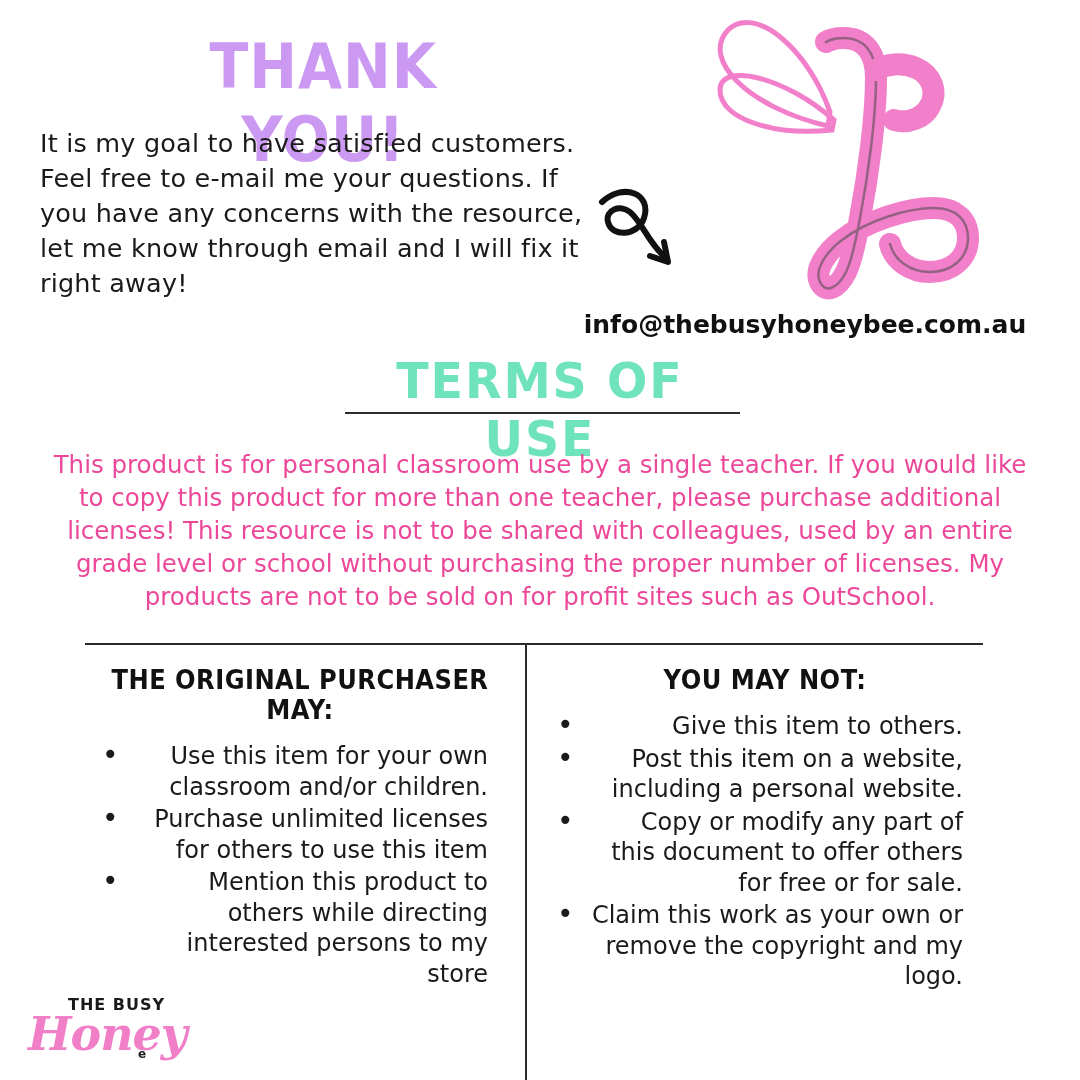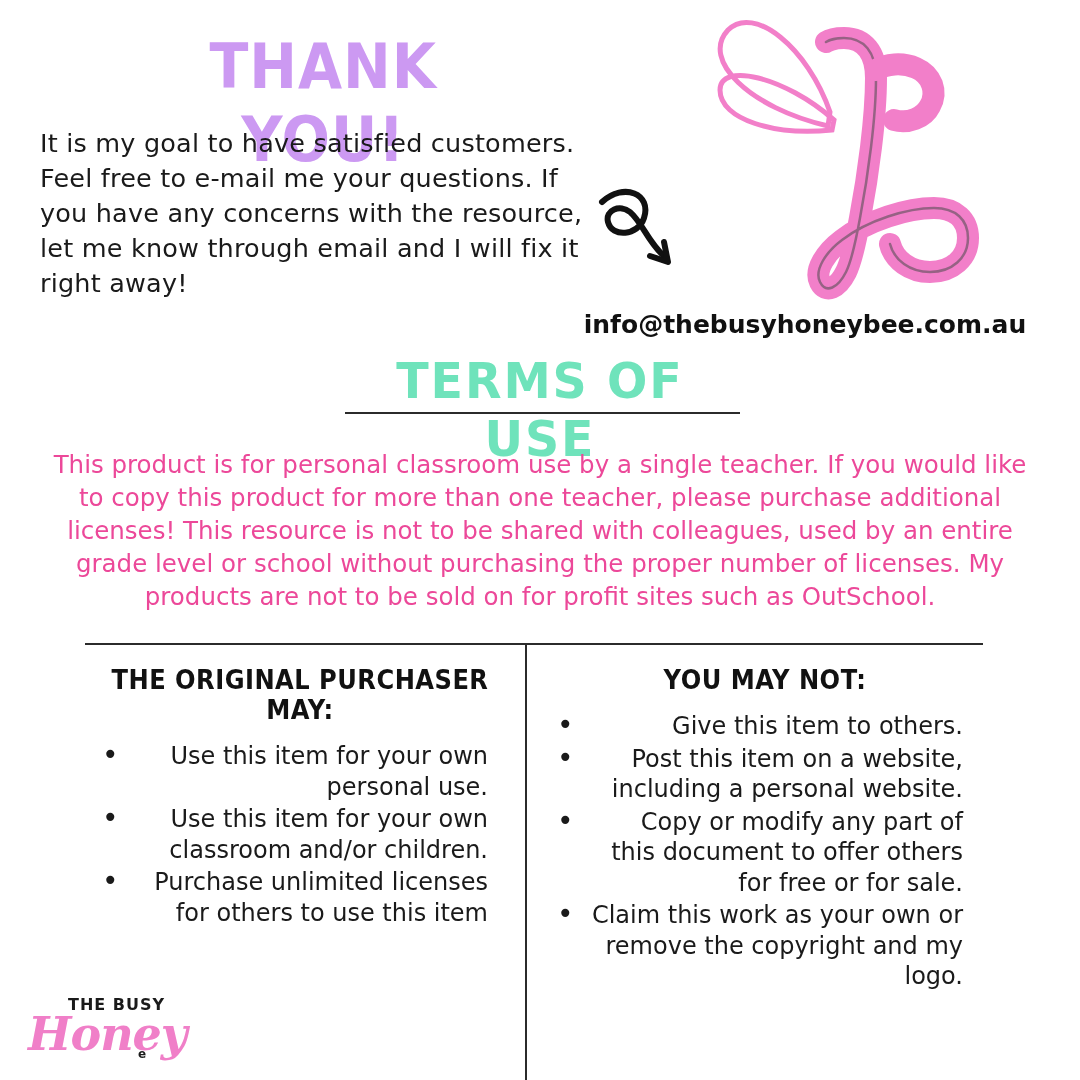--- a/index.html
+++ b/index.html
@@ -248,23 +248,23 @@
   <div class="terms-title">TERMS OF USE</div>
   <div class="terms-underline"></div>
   <div class="terms-body">This product is for personal classroom use by a single teacher. If you would like to copy this product for more than one teacher, please purchase additional licenses! This resource is not to be shared with colleagues, used by an entire grade level or school without purchasing the proper number of licenses. My products are not to be sold on for profit sites such as OutSchool.</div>
 
   <div class="hr-main"></div>
   <div class="vr-main"></div>
 
   <div class="col col-left">
     <div class="col-head">THE ORIGINAL PURCHASER MAY:</div>
     <ul class="bullets">
-      <li>Use this item for your own personal use.</li>
       <li>Use this item for your own classroom and/or children.</li>
       <li>Purchase unlimited licenses for others to use this item</li>
+      <li>Mention this product to others while directing interested persons to my store</li>
     </ul>
   </div>
 
   <div class="col col-right">
     <div class="col-head">YOU MAY NOT:</div>
     <ul class="bullets">
       <li>Give this item to others.</li>
       <li>Post this item on a website, including a personal website.</li>
       <li>Copy or modify any part of this document to offer others for free or for sale.</li>
       <li>Claim this work as your own or remove the copyright and my logo.</li>

